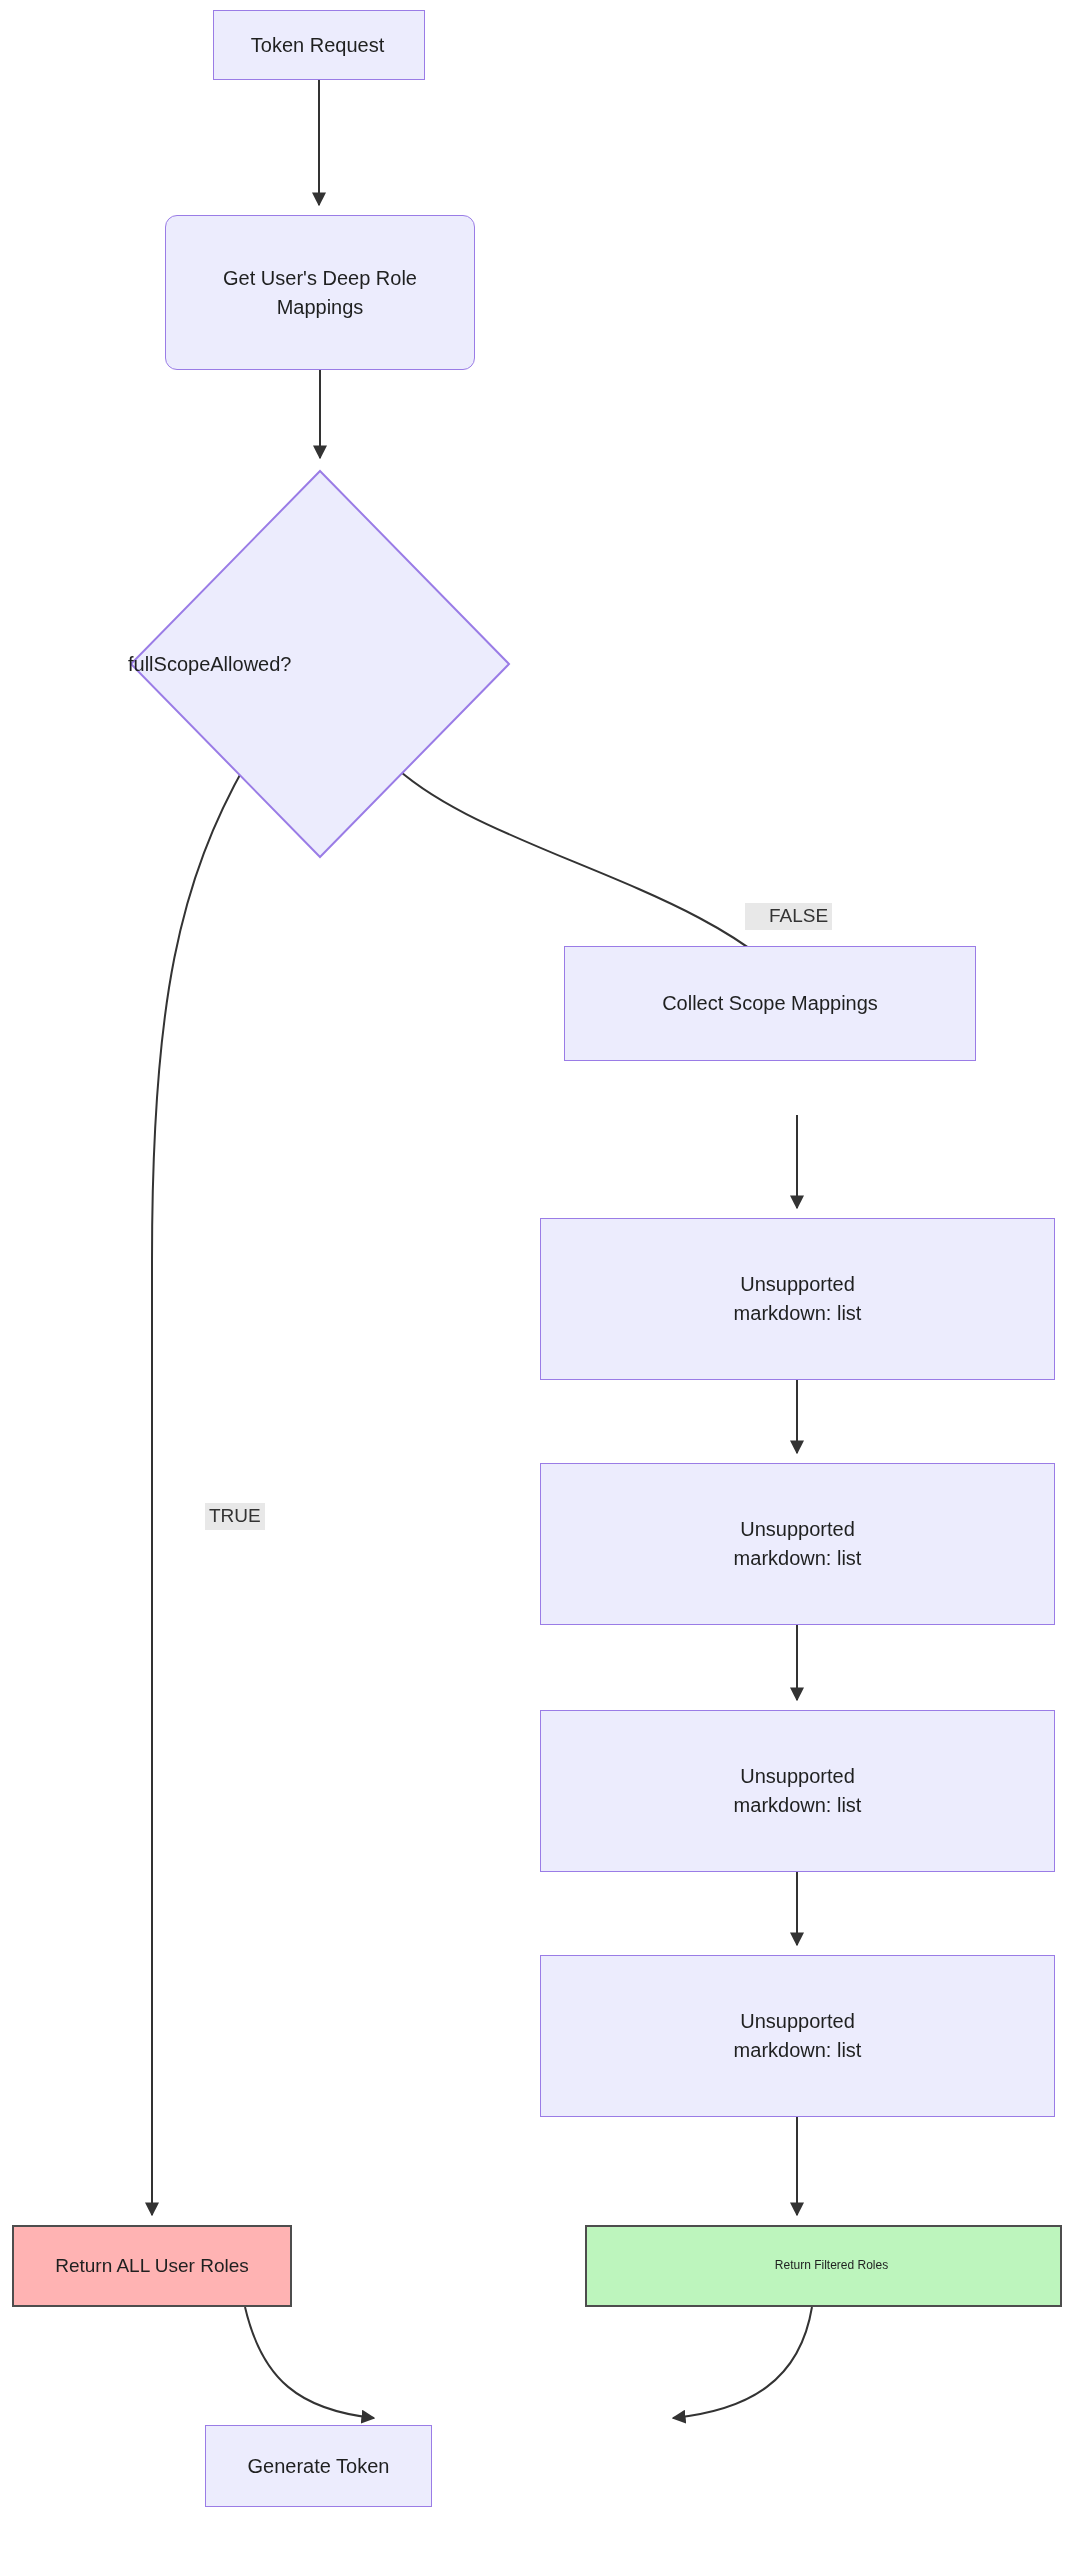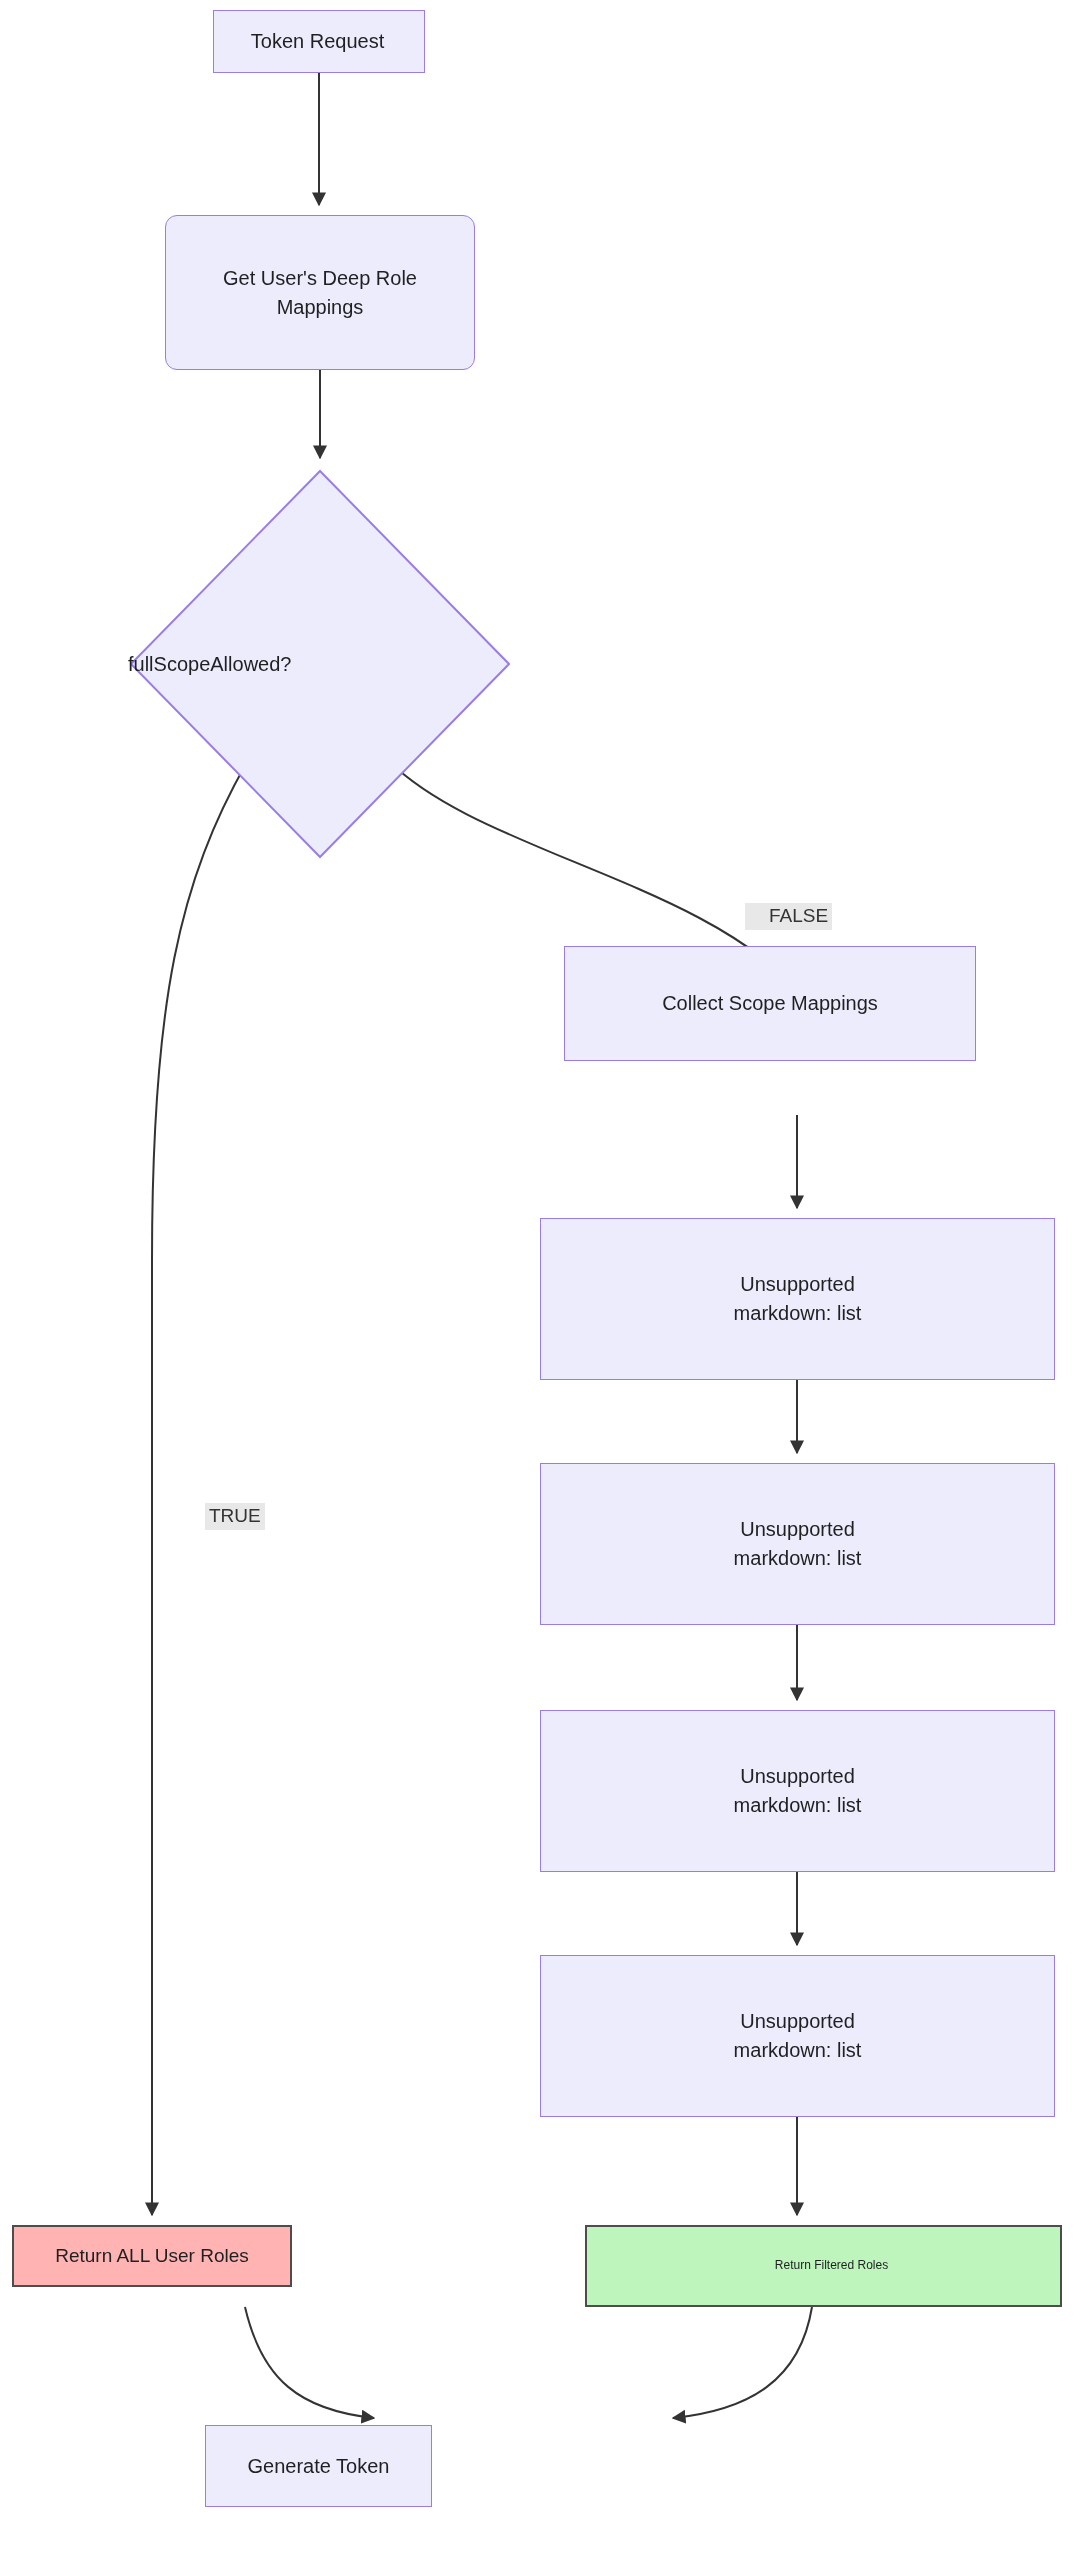--- a/index.html
+++ b/index.html
@@ -113,21 +113,21 @@
 
     <path d="M 797 1872 L 797 1945" stroke="#333333" stroke-width="2" fill="none" marker-end="url(#arrow)"></path>
 
     <path d="M 797 2117 L 797 2215" stroke="#333333" stroke-width="2" fill="none" marker-end="url(#arrow)"></path>
 
     <path d="M 245 2307 C 262 2380, 300 2410, 374 2418" stroke="#333333" stroke-width="2" fill="none" marker-end="url(#arrow)"></path>
 
     <path d="M 812 2307 C 800 2380, 750 2410, 673 2418" stroke="#333333" stroke-width="2" fill="none" marker-end="url(#arrow)"></path>
   </svg>
 
-  <div class="node node-process" style="left:213px; top:10px; width:212px; height:63px;padding-left:7px;">
+  <div class="node node-process" style="left:213px; top:10px; width:212px; height:70px;padding-left:7px;">
     <span class="nodetext">Token Request</span>
   </div>
 
   <div class="node node-process" style="left:165px; top:215px; width:310px; height:155px;border-radius:12px;">
     <span class="nodetext">Get User's Deep Role
 Mappings</span>
   </div>
 
   <div class="node-decision" style="left:128px; top:468px; width:384px; height:392px;">
     <svg class="diamond-shape" width="384" height="392" viewBox="0 0 384 392">
@@ -157,21 +157,21 @@
   <div class="node node-process" style="left:540px; top:1710px; width:515px; height:162px;">
     <span class="nodetext">Unsupported
 markdown: list</span>
   </div>
 
   <div class="node node-process" style="left:540px; top:1955px; width:515px; height:162px;">
     <span class="nodetext">Unsupported
 markdown: list</span>
   </div>
 
-  <div class="node node-terminal-red" style="left:12px; top:2225px; width:280px; height:62px;">
+  <div class="node node-terminal-red" style="left:12px; top:2225px; width:280px; height:82px;">
     <span class="nodetext">Return ALL User Roles</span>
   </div>
 
   <div class="node node-terminal-green" style="left:585px; top:2225px; width:477px; height:82px;">
     <span class="nodetext">Return Filtered Roles</span>
   </div>
 
   <div class="node node-process" style="left:205px; top:2425px; width:227px; height:82px;">
     <span class="nodetext">Generate Token</span>
   </div>

